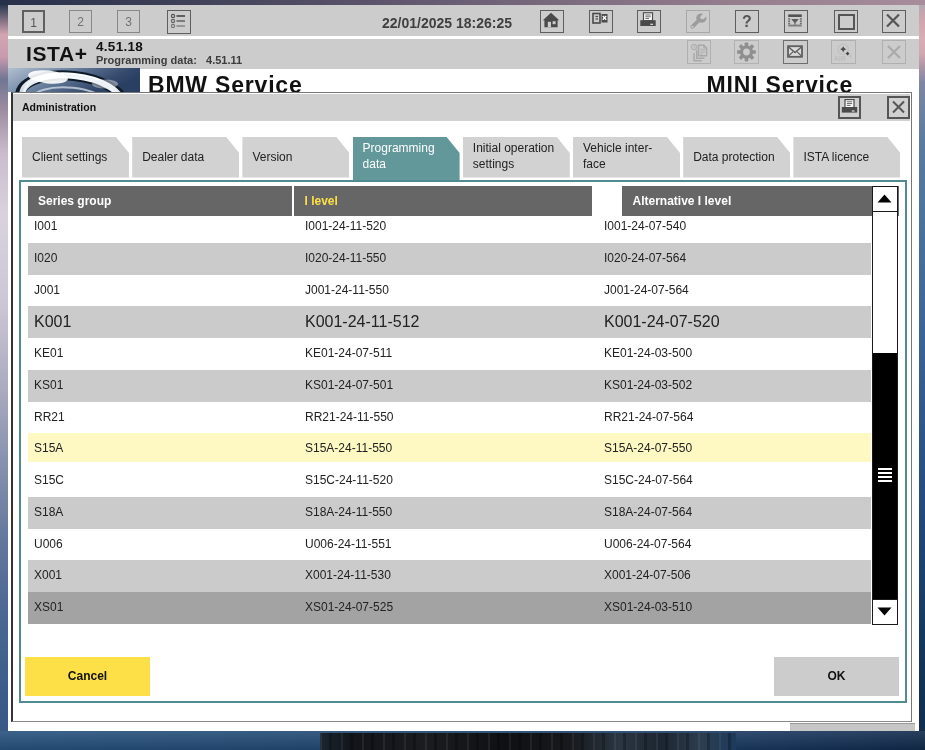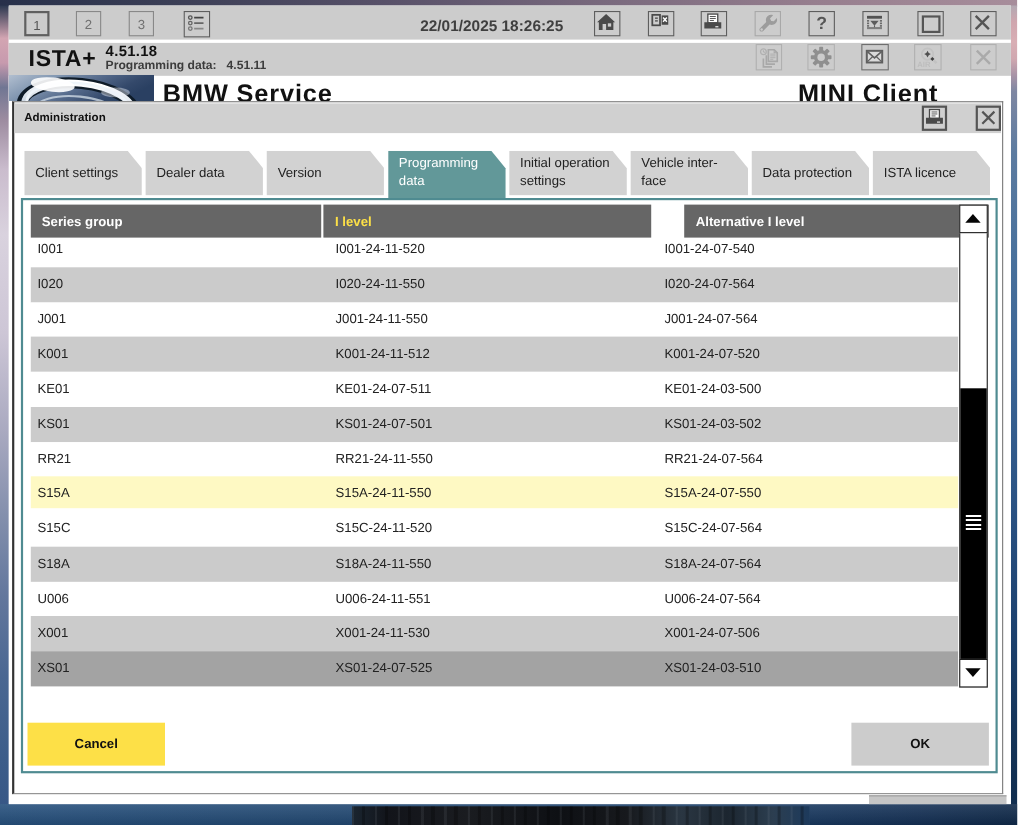--- a/index.html
+++ b/index.html
@@ -188,21 +188,21 @@
         <ellipse cx="64" cy="32" rx="52" ry="24" fill="none" stroke="#0e1b28" stroke-width="10"></ellipse>
         <ellipse cx="64" cy="31" rx="50" ry="23" fill="none" stroke="url(#chrome)" stroke-width="6"></ellipse>
         <ellipse cx="63" cy="29" rx="47" ry="21" fill="none" stroke="#eef4fa" stroke-width="2.4" opacity="0.95"></ellipse>
         <ellipse cx="64" cy="37" rx="41" ry="17" fill="none" stroke="#d6e0ea" stroke-width="2" opacity="0.75"></ellipse>
       </g>
       <ellipse cx="40" cy="9" rx="20" ry="6.5" fill="#ffffff" opacity="0.9" transform="rotate(6 40 9)"></ellipse>
       <ellipse cx="97" cy="16" rx="13" ry="4.5" fill="#e8eef6" opacity="0.45"></ellipse>
     </svg>
   </div>
   <div class="abs" style="left:148px;top:72px;font-size:23px;font-weight:bold;color:#111;letter-spacing:0.8px;">BMW Service</div>
-  <div class="abs" style="left:700px;top:72px;width:153px;font-size:23px;font-weight:bold;color:#111;letter-spacing:0.8px;text-align:right;">MINI Client</div>
+  <div class="abs" style="left:700px;top:72px;width:153px;font-size:23px;font-weight:bold;color:#111;letter-spacing:0.8px;text-align:right;">MINI Service</div>
 
   <div class="abs" id="dialog" style="left:11px;top:92px;width:901px;height:629.5px;background:#fff;border:1px solid #777;border-left:2px solid #333;border-bottom:1.5px solid #8a8a8a;box-sizing:border-box;"></div>
 
   <div class="abs" style="left:13px;top:93.5px;width:897px;height:27.5px;background:#d0d0d0;"></div>
   <div class="abs" style="left:22px;top:101px;font-size:10.5px;font-weight:bold;color:#111;">Administration</div>
 
   <div class="abs" style="left:838px;top:96px;width:23px;height:23px;border:2px solid #555;box-sizing:border-box;">
     <svg width="19" height="19" viewBox="0 0 19 19">
       <rect x="5" y="1.6" width="9" height="8" fill="#fff" stroke="#4a4a4a" stroke-width="1.2"></rect>
       <line x1="6.8" y1="3.8" x2="12.2" y2="3.8" stroke="#555" stroke-width="0.9"></line>
@@ -257,21 +257,21 @@
       <div class="abs" style="left:28px;top:242.8px;width:843px;height:31.75px;background:#cbcbcb;font-size:12px;color:#222;">
         <div style="position:absolute;left:6px;top:0;height:31.75px;line-height:31.75px;">I020</div>
         <div style="position:absolute;left:277px;top:0;height:31.75px;line-height:31.75px;">I020-24-11-550</div>
         <div style="position:absolute;left:576px;top:0;height:31.75px;line-height:31.75px;">I020-24-07-564</div>
       </div>
       <div class="abs" style="left:28px;top:274.55px;width:843px;height:31.75px;background:#fff;font-size:12px;color:#222;">
         <div style="position:absolute;left:6px;top:0;height:31.75px;line-height:31.75px;">J001</div>
         <div style="position:absolute;left:277px;top:0;height:31.75px;line-height:31.75px;">J001-24-11-550</div>
         <div style="position:absolute;left:576px;top:0;height:31.75px;line-height:31.75px;">J001-24-07-564</div>
       </div>
-      <div class="abs" style="left:28px;top:306.3px;width:843px;height:31.75px;background:#cbcbcb;font-size:12px;color:#222;">
+      <div class="abs" style="left:28px;top:306.3px;width:843px;height:31.75px;background:#cbcbcb;font-size:16px;color:#222;">
         <div style="position:absolute;left:6px;top:0;height:31.75px;line-height:31.75px;">K001</div>
         <div style="position:absolute;left:277px;top:0;height:31.75px;line-height:31.75px;">K001-24-11-512</div>
         <div style="position:absolute;left:576px;top:0;height:31.75px;line-height:31.75px;">K001-24-07-520</div>
       </div>
       <div class="abs" style="left:28px;top:338.05px;width:843px;height:31.75px;background:#fff;font-size:12px;color:#222;">
         <div style="position:absolute;left:6px;top:0;height:31.75px;line-height:31.75px;">KE01</div>
         <div style="position:absolute;left:277px;top:0;height:31.75px;line-height:31.75px;">KE01-24-07-511</div>
         <div style="position:absolute;left:576px;top:0;height:31.75px;line-height:31.75px;">KE01-24-03-500</div>
       </div>
       <div class="abs" style="left:28px;top:369.8px;width:843px;height:31.75px;background:#cbcbcb;font-size:12px;color:#222;">

